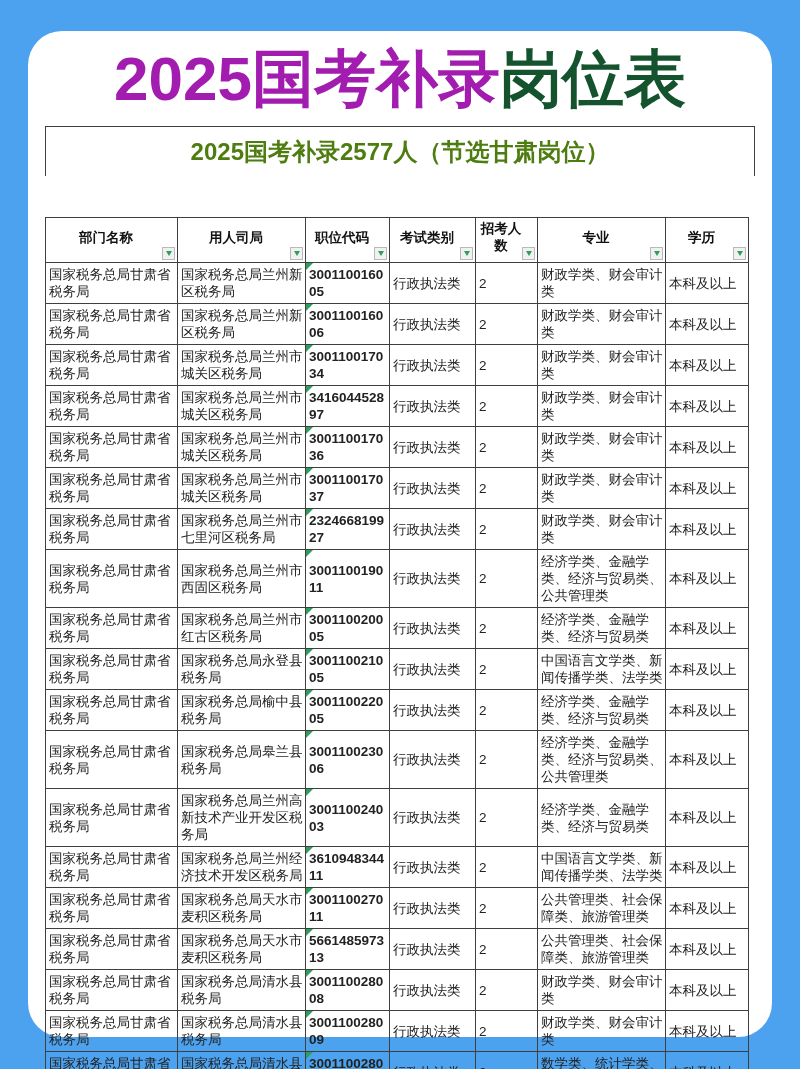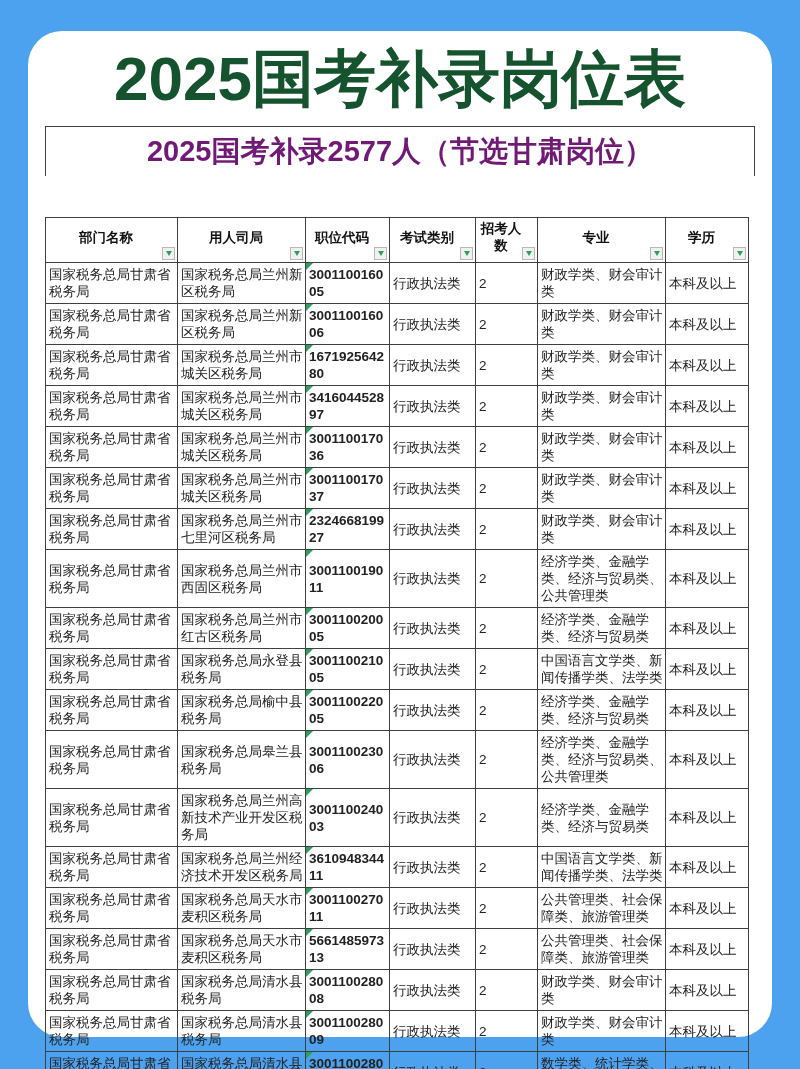--- a/index.html
+++ b/index.html
@@ -21,32 +21,32 @@
   .title {
     height: 95px;
     display: flex;
     align-items: center;
     justify-content: center;
     font-size: 62px;
     font-weight: 900;
     letter-spacing: 0px;
     white-space: nowrap;
   }
-  .title .t-red   { color: #14532d; }
+  .title .t-red   { color: #a21caf; }
   .title .t-black { color: #14532d; }
   .subtitle-banner {
     height: 50px;
     border: 1px solid #3f3f3f;
     border-bottom: none;
     display: flex;
     align-items: center;
     justify-content: center;
-    font-size: 29px;
+    font-size: 24px;
     font-weight: bold;
-    color: #701a75;
+    color: #4d7c0f;
     white-space: nowrap;
   }
   table.positions {
     border-collapse: collapse;
     table-layout: fixed;
     width: 703px;
     color: #222222;
     margin-top: 41px;
   }
   table.positions th, table.positions td {
@@ -171,21 +171,21 @@
             <td>国家税务总局兰州新区税务局</td>
             <td><span class="corner-flag"></span><span class="code-text">300110016006</span></td>
             <td>行政执法类</td>
             <td>2</td>
             <td>财政学类、财会审计类</td>
             <td>本科及以上</td>
           </tr>
           <tr>
             <td>国家税务总局甘肃省税务局</td>
             <td>国家税务总局兰州市城关区税务局</td>
-            <td><span class="corner-flag"></span><span class="code-text">167192564280</span></td>
+            <td><span class="corner-flag"></span><span class="code-text">300110017034</span></td>
             <td>行政执法类</td>
             <td>2</td>
             <td>财政学类、财会审计类</td>
             <td>本科及以上</td>
           </tr>
           <tr>
             <td>国家税务总局甘肃省税务局</td>
             <td>国家税务总局兰州市城关区税务局</td>
             <td><span class="corner-flag"></span><span class="code-text">341604452897</span></td>
             <td>行政执法类</td>

